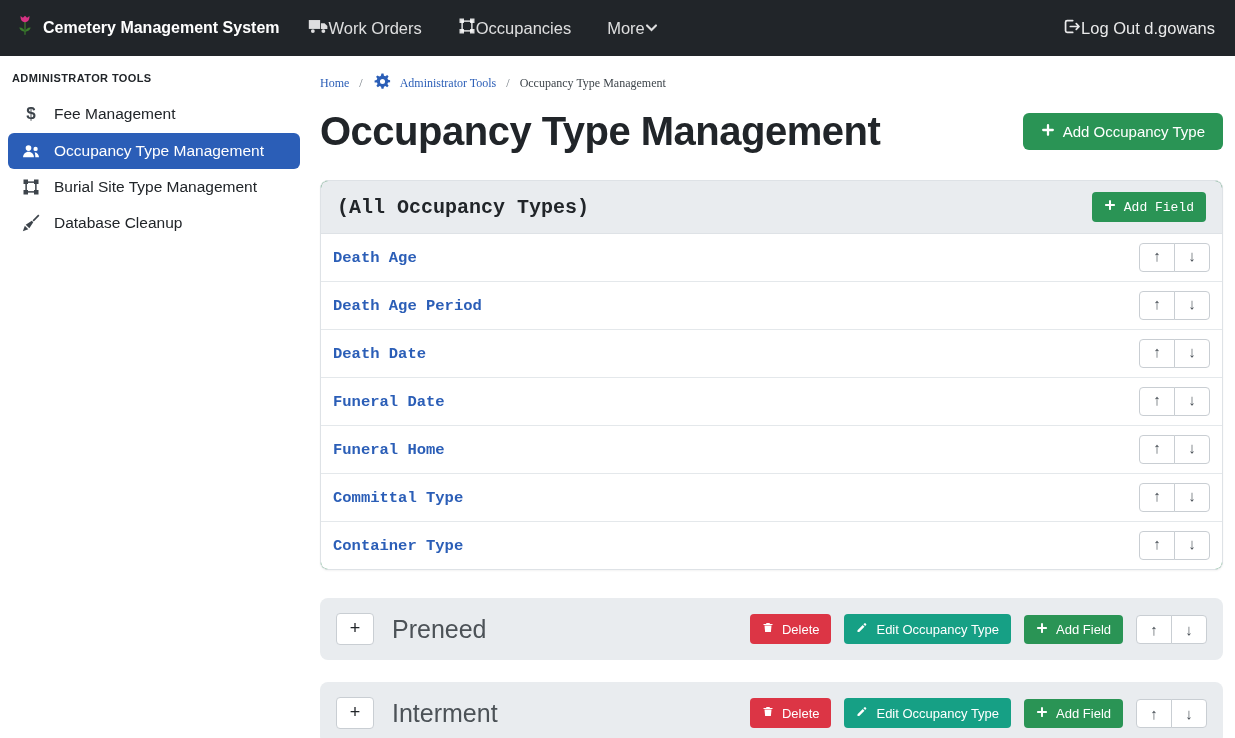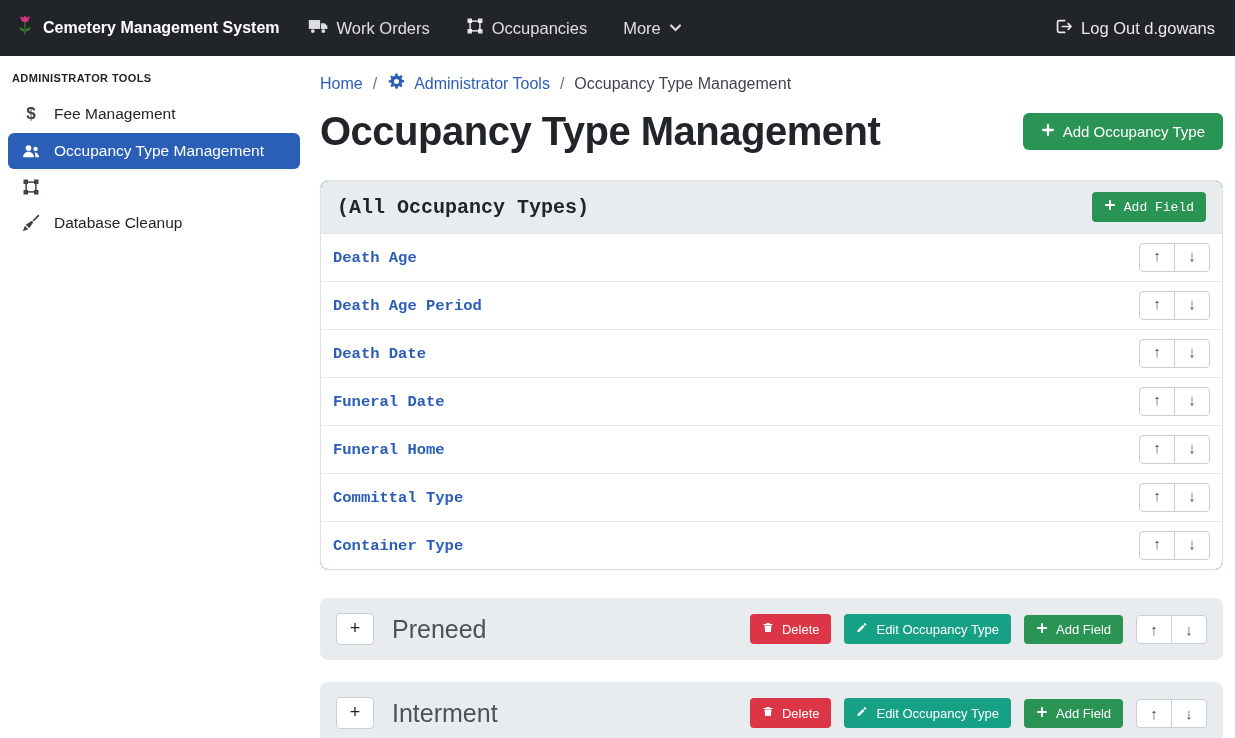--- a/index.html
+++ b/index.html
@@ -11,21 +11,21 @@
   }
 
   
   .navbar {
     height: 56px; background: var(--navbar-bg, #212529);
     display: flex; align-items: center; padding: 0 16px;
   }
   .brand { display: flex; align-items: center; gap: 9px; color: #fff; font-weight: 700; font-size: 16px; cursor: pointer; }
   .nav-links { display: flex; align-items: center; margin-left: 28px; gap: 36px; }
   .nav-link {
-    display: flex; align-items: center; gap: 8px;
+    display: flex; align-items: center; gap: 0;
     color: rgba(255,255,255,.85); font-size: 16.5px; cursor: pointer;
   }
   .logout { margin-left: auto; margin-right: 4px; color: rgba(255,255,255,.9); }
 
   
   .layout { display: flex; height: 682px; overflow: hidden; justify-content: flex-end; }
 
   
   .sidebar { flex: 0 0 308px; width: 308px; padding-top: 8px; background: #fff; }
   .sidebar-heading {
@@ -38,21 +38,21 @@
     border-radius: 6px; font-size: 15.5px; color: #212529; cursor: pointer;
   }
   .side-icon { width: 22px; display: flex; justify-content: center; align-items: center; color: #3d444b; }
   .side-item.active { background: var(--accent-blue, #2b5eb7); color: #fff; }
   .side-item.active .side-icon { color: #fff; }
   .dollar { font-size: 17px; font-weight: 600; }
 
   
   .content { flex: 1; padding: 16px 12px 0 12px; }
 
-  .breadcrumb { display: flex; align-items: center; gap: 10px; font-size: 16px; }
+  .breadcrumb { display: flex; align-items: center; gap: 10px; font-size: 12px; font-family: Liberation Serif, serif; }
   .crumb-link { color: var(--accent-blue, #2b5eb7); cursor: pointer; display: flex; align-items: center; gap: 8px; }
   .crumb-sep { color: #6c757d; }
   .crumb-current { color: #3e454b; }
 
   .title-row { display: flex; align-items: center; justify-content: space-between; margin-top: 14px; }
   .page-title { margin: 0; font-size: 40px; font-weight: 600; letter-spacing: -.5px; color: #212529; }
 
   .btn {
     display: inline-flex; align-items: center; gap: 8px;
     border: none; border-radius: 4px; color: #fff;
@@ -201,20 +201,21 @@
     <div class="side-item">
       <span class="side-icon">
         <svg viewBox="0 0 24 24" width="18" height="18">
           <rect x="5.5" y="5.5" width="13" height="13" fill="none" stroke="currentColor" stroke-width="2"></rect>
           <rect x="2" y="2" width="6" height="6" fill="currentColor"></rect>
             <rect x="16" y="2" width="6" height="6" fill="currentColor"></rect>
           <rect x="2" y="16" width="6" height="6" fill="currentColor"></rect>
             <rect x="16" y="16" width="6" height="6" fill="currentColor"></rect>
         </svg>
       </span>
+      <span>Burial Site Type Management</span>
     </div>
 
 
     <div class="side-item">
       <span class="side-icon">
         <svg viewBox="0 0 24 24" width="20" height="20" fill="currentColor">
           <path d="M20.7 1.9 13.9 8.7l1.4 1.4 6.8-6.8z"></path>
           <path d="M13 9.3 5.6 14l4.4 4.4 4.7-7.4z"></path>
           <path d="M4.6 15.2 2.2 21.8l6.6-2.4z"></path>
         </svg>

